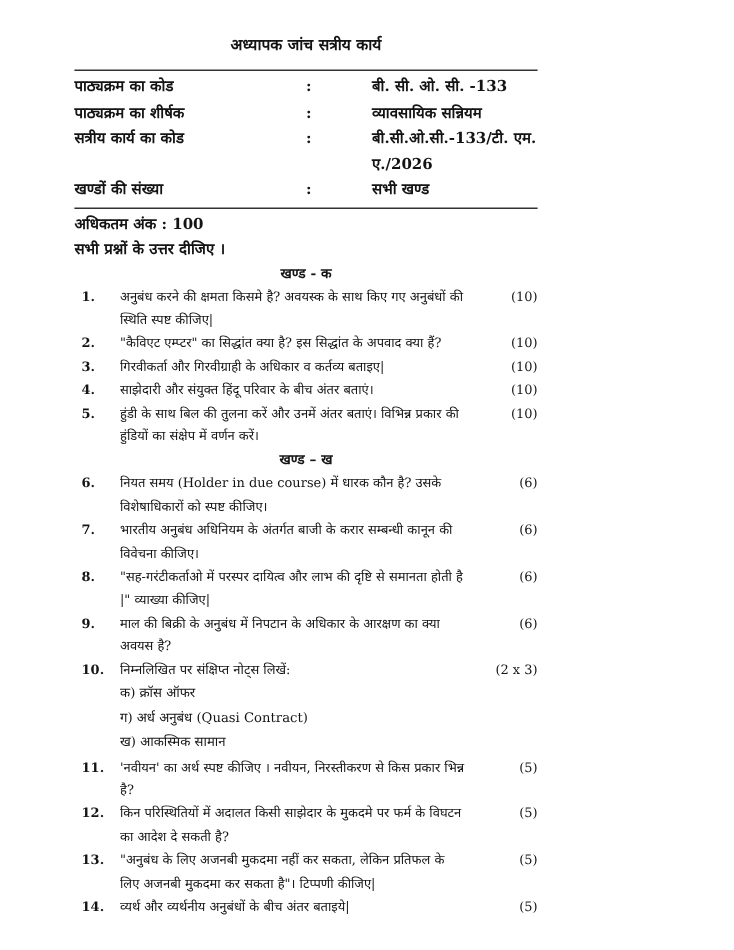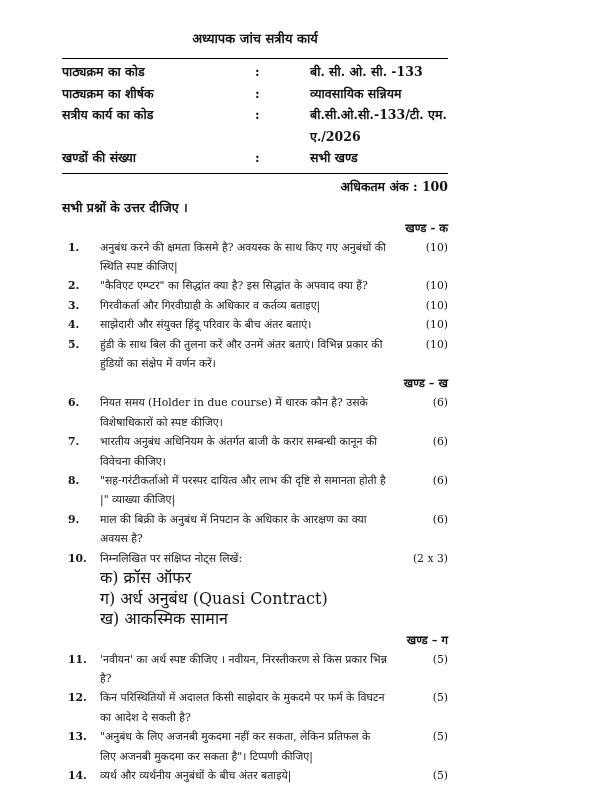--- a/index.html
+++ b/index.html
@@ -33,34 +33,34 @@
   }
   .header-row {
     display: grid;
     grid-template-columns: 193px 55px 1fr;
     font-weight: bold;
     font-size: 12.5px;
     line-height: 21.5px;
   }
   .header-row .colon { text-align: left; }
   .max-marks {
-    text-align: right;
+    text-align: left;
     font-weight: bold;
     font-size: 12.5px;
     line-height: 17px;
     margin-bottom: 4px;
   }
   .instruction {
     font-weight: bold;
     font-size: 12.5px;
     line-height: 18px;
     margin-bottom: 3px;
   }
   .section-heading {
-    text-align: right;
+    text-align: center;
     font-weight: bold;
     font-size: 11.5px;
     line-height: 17px;
     margin: 2px 0 1px 0;
   }
   .q-row {
     display: flex;
     align-items: flex-start;
     font-size: 10.8px;
     line-height: 19.4px;
@@ -77,21 +77,21 @@
     padding-right: 16px;
   }
   .q-marks {
     flex: 0 0 44px;
     width: 44px;
     text-align: right;
     font-weight: normal;
     white-space: nowrap;
   }
   .q-sub {
-    font-size: 16px;
+    font-size: 11px;
     line-height: 20.5px;
     padding-left: 38px;
   }
 </style>
 </head>
 <body>
 
 <div class="page">
 
   <div class="doc-title">अध्यापक जांच सत्रीय कार्य</div>
@@ -172,21 +172,20 @@
         <span class="q-marks">(6)</span>
       </div>
       <div class="q-row">
         <span class="q-no">10.</span>
         <span class="q-text">निम्नलिखित पर संक्षिप्त नोट्स लिखें:</span>
         <span class="q-marks">(2 x 3)</span>
       </div>
       <div class="q-sub">क) क्रॉस ऑफर</div>
       <div class="q-sub">ग) अर्ध अनुबंध (Quasi  Contract)</div>
       <div class="q-sub">ख) आकस्मिक सामान</div>
-      <div class="section-heading">खण्ड – ग</div>
       <div class="q-row">
         <span class="q-no">11.</span>
         <span class="q-text">'नवीयन' का अर्थ स्पष्ट कीजिए । नवीयन, निरस्तीकरण से किस प्रकार भिन्न है?</span>
         <span class="q-marks">(5)</span>
       </div>
       <div class="q-row">
         <span class="q-no">12.</span>
         <span class="q-text">किन परिस्थितियों में अदालत किसी साझेदार के मुकदमे पर फर्म के विघटन का आदेश दे सकती है?</span>
         <span class="q-marks">(5)</span>
       </div>

